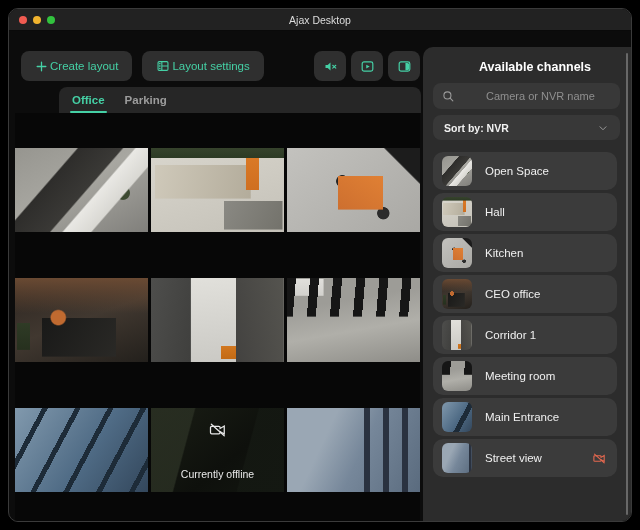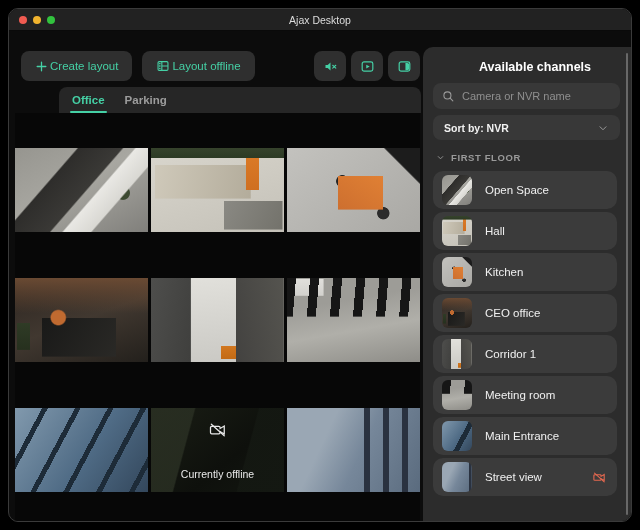--- a/index.html
+++ b/index.html
@@ -100,21 +100,21 @@
       linear-gradient(115deg,#9aa7b4 0 30%,#76879a 55%,#5a6b7e);
     background-size:52% 100%, 100% 100%;
     background-position:right, 0 0; }
 
   
   .sidebar { position:absolute; left:414px; right:0; top:38px; bottom:0; background:#2c2c2c;
              border-radius:10px 0 0 0; overflow:hidden; }
   .sb-title { margin:13px 0 9px; text-align:center; font-size:12.5px; font-weight:700; color:#fff;padding-left:16px; }
   .search { height:26px; margin:0 11px 6px 10px; background:#383838; border-radius:8px;
             display:flex; align-items:center; padding:0 9px; gap:7px; color:#8f8f8f; }
-  .search input { flex:1; background:transparent; border:none; outline:none; color:#e8e8e8; font-size:11px; font-family:inherit; }
+  .search input { flex:1; background:transparent; border:none; outline:none; color:#e8e8e8; font-size:11px; font-family:inherit;margin-left:24px; }
   .search input::placeholder { color:#8f8f8f; }
   .sort { height:25px; margin:0 11px 12px 10px; background:#383838; border-radius:8px;
           display:flex; align-items:center; padding:0 11px; cursor:pointer; }
   .sort .lbl { flex:1; color:#f2f2f2; font-size:10.5px; font-weight:700; }
   .sec-hdr { display:flex; align-items:center; gap:6px; margin:12px 0 8px 13px; color:#9a9a9a;
              font-size:9.5px; font-weight:700; letter-spacing:.6px; cursor:pointer; }
   .sb-item { height:38px; margin:0 14px 3px 10px; background:#3b3b3b; border-radius:10px;
              display:flex; align-items:center; padding:0 10px 0 9px; gap:13px; cursor:pointer; }
   .thumb { width:30px; height:30px; border-radius:6px; flex:none; background-repeat:no-repeat; }
   .sb-item .lbl { font-size:11.5px; color:#f0f0f0; }
@@ -149,21 +149,21 @@
         <span>Create layout</span>
       </button>
       <button class="btn">
         <span class="ic">
           <svg width="14" height="14" viewBox="0 0 24 24" fill="none" stroke="currentColor" stroke-width="1.9">
               <rect x="3.5" y="4.5" width="17" height="15" rx="2"></rect>
               <path d="M10 4.5v15M10 12h10.5"></path>
               <path d="M6 8h1M6 12h1M6 16h1" stroke-width="2.2" stroke-linecap="round"></path>
             </svg>
         </span>
-        <span>Layout offline</span>
+        <span>Layout settings</span>
       </button>
       <span class="tb-spacer"></span>
       <div class="tb-group">
         <button class="btn icon-btn">
           <span>
             <svg width="15" height="15" viewBox="0 0 24 24" fill="none">
                 <path d="M4 9.5v5h3.5L12 18.5v-13L7.5 9.5H4z" fill="currentColor"></path>
                 <path d="M15.5 10l5 4.5M20.5 10l-5 4.5" stroke="currentColor" stroke-width="1.7" stroke-linecap="round"></path>
               </svg>
           </span>
@@ -232,28 +232,20 @@
 
     <div class="sort">
       <span class="lbl">Sort by: NVR</span>
       <span class="muted-ic">
         <svg width="12" height="12" viewBox="0 0 24 24" fill="none" stroke="currentColor" stroke-width="2" stroke-linecap="round">
             <path d="M6 9.5l6 6 6-6"></path>
           </svg>
       </span>
     </div>
 
-    <div class="sec-hdr">
-      <span class="muted-ic">
-        <svg width="9" height="9" viewBox="0 0 24 24" fill="none" stroke="currentColor" stroke-width="2.4" stroke-linecap="round">
-            <path d="M6 9.5l6 6 6-6"></path>
-          </svg>
-      </span>
-      <span>FIRST FLOOR</span>
-    </div>
 
     <div class="sb-item">
       <span class="thumb cam-openspace"></span>
       <span class="lbl">Open Space</span>
     </div>
     <div class="sb-item">
       <span class="thumb cam-hall"></span>
       <span class="lbl">Hall</span>
     </div>
     <div class="sb-item">

